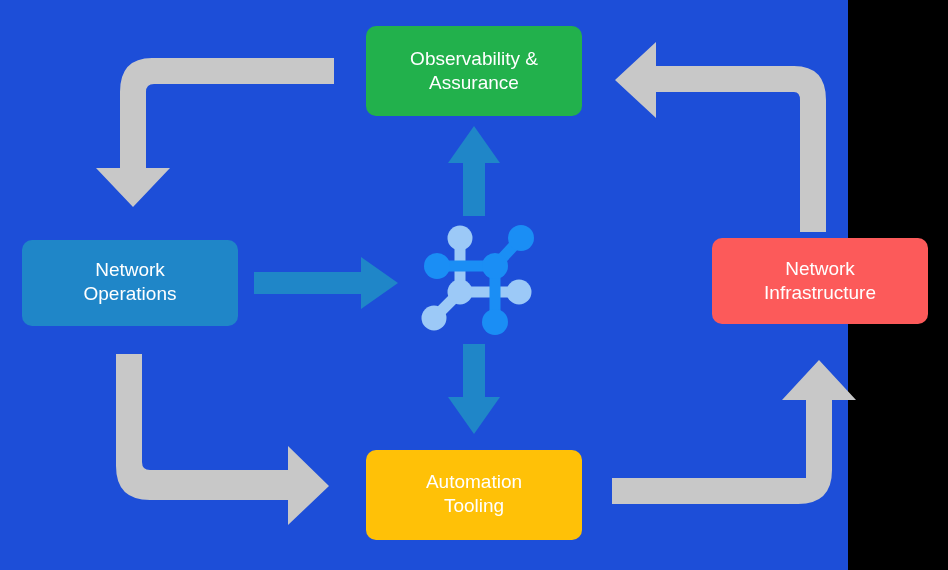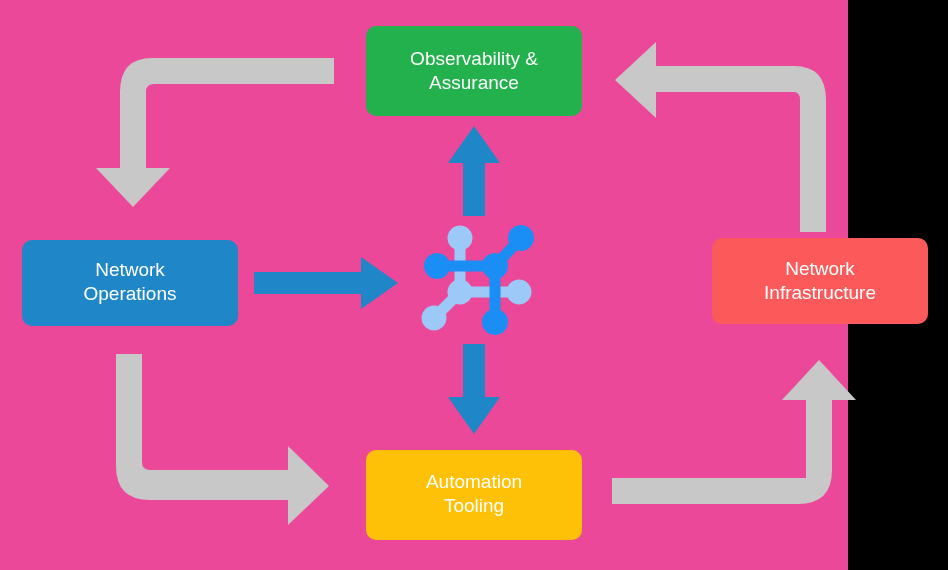--- a/index.html
+++ b/index.html
@@ -10,21 +10,21 @@
   body {
     width: 948px;
     height: 570px;
     overflow: hidden;
     font-family: "Liberation Sans", sans-serif;
   }
   #diagram-root {
     position: relative;
     width: 848px;
     height: 570px;
-    background: #ec4899;
+    background: #1d4ed8;
   }
   svg.canvas {
     position: absolute;
     top: 0;
     left: 0;
     width: 948px;
     height: 570px;
     display: block;
   }
   .node-label {

